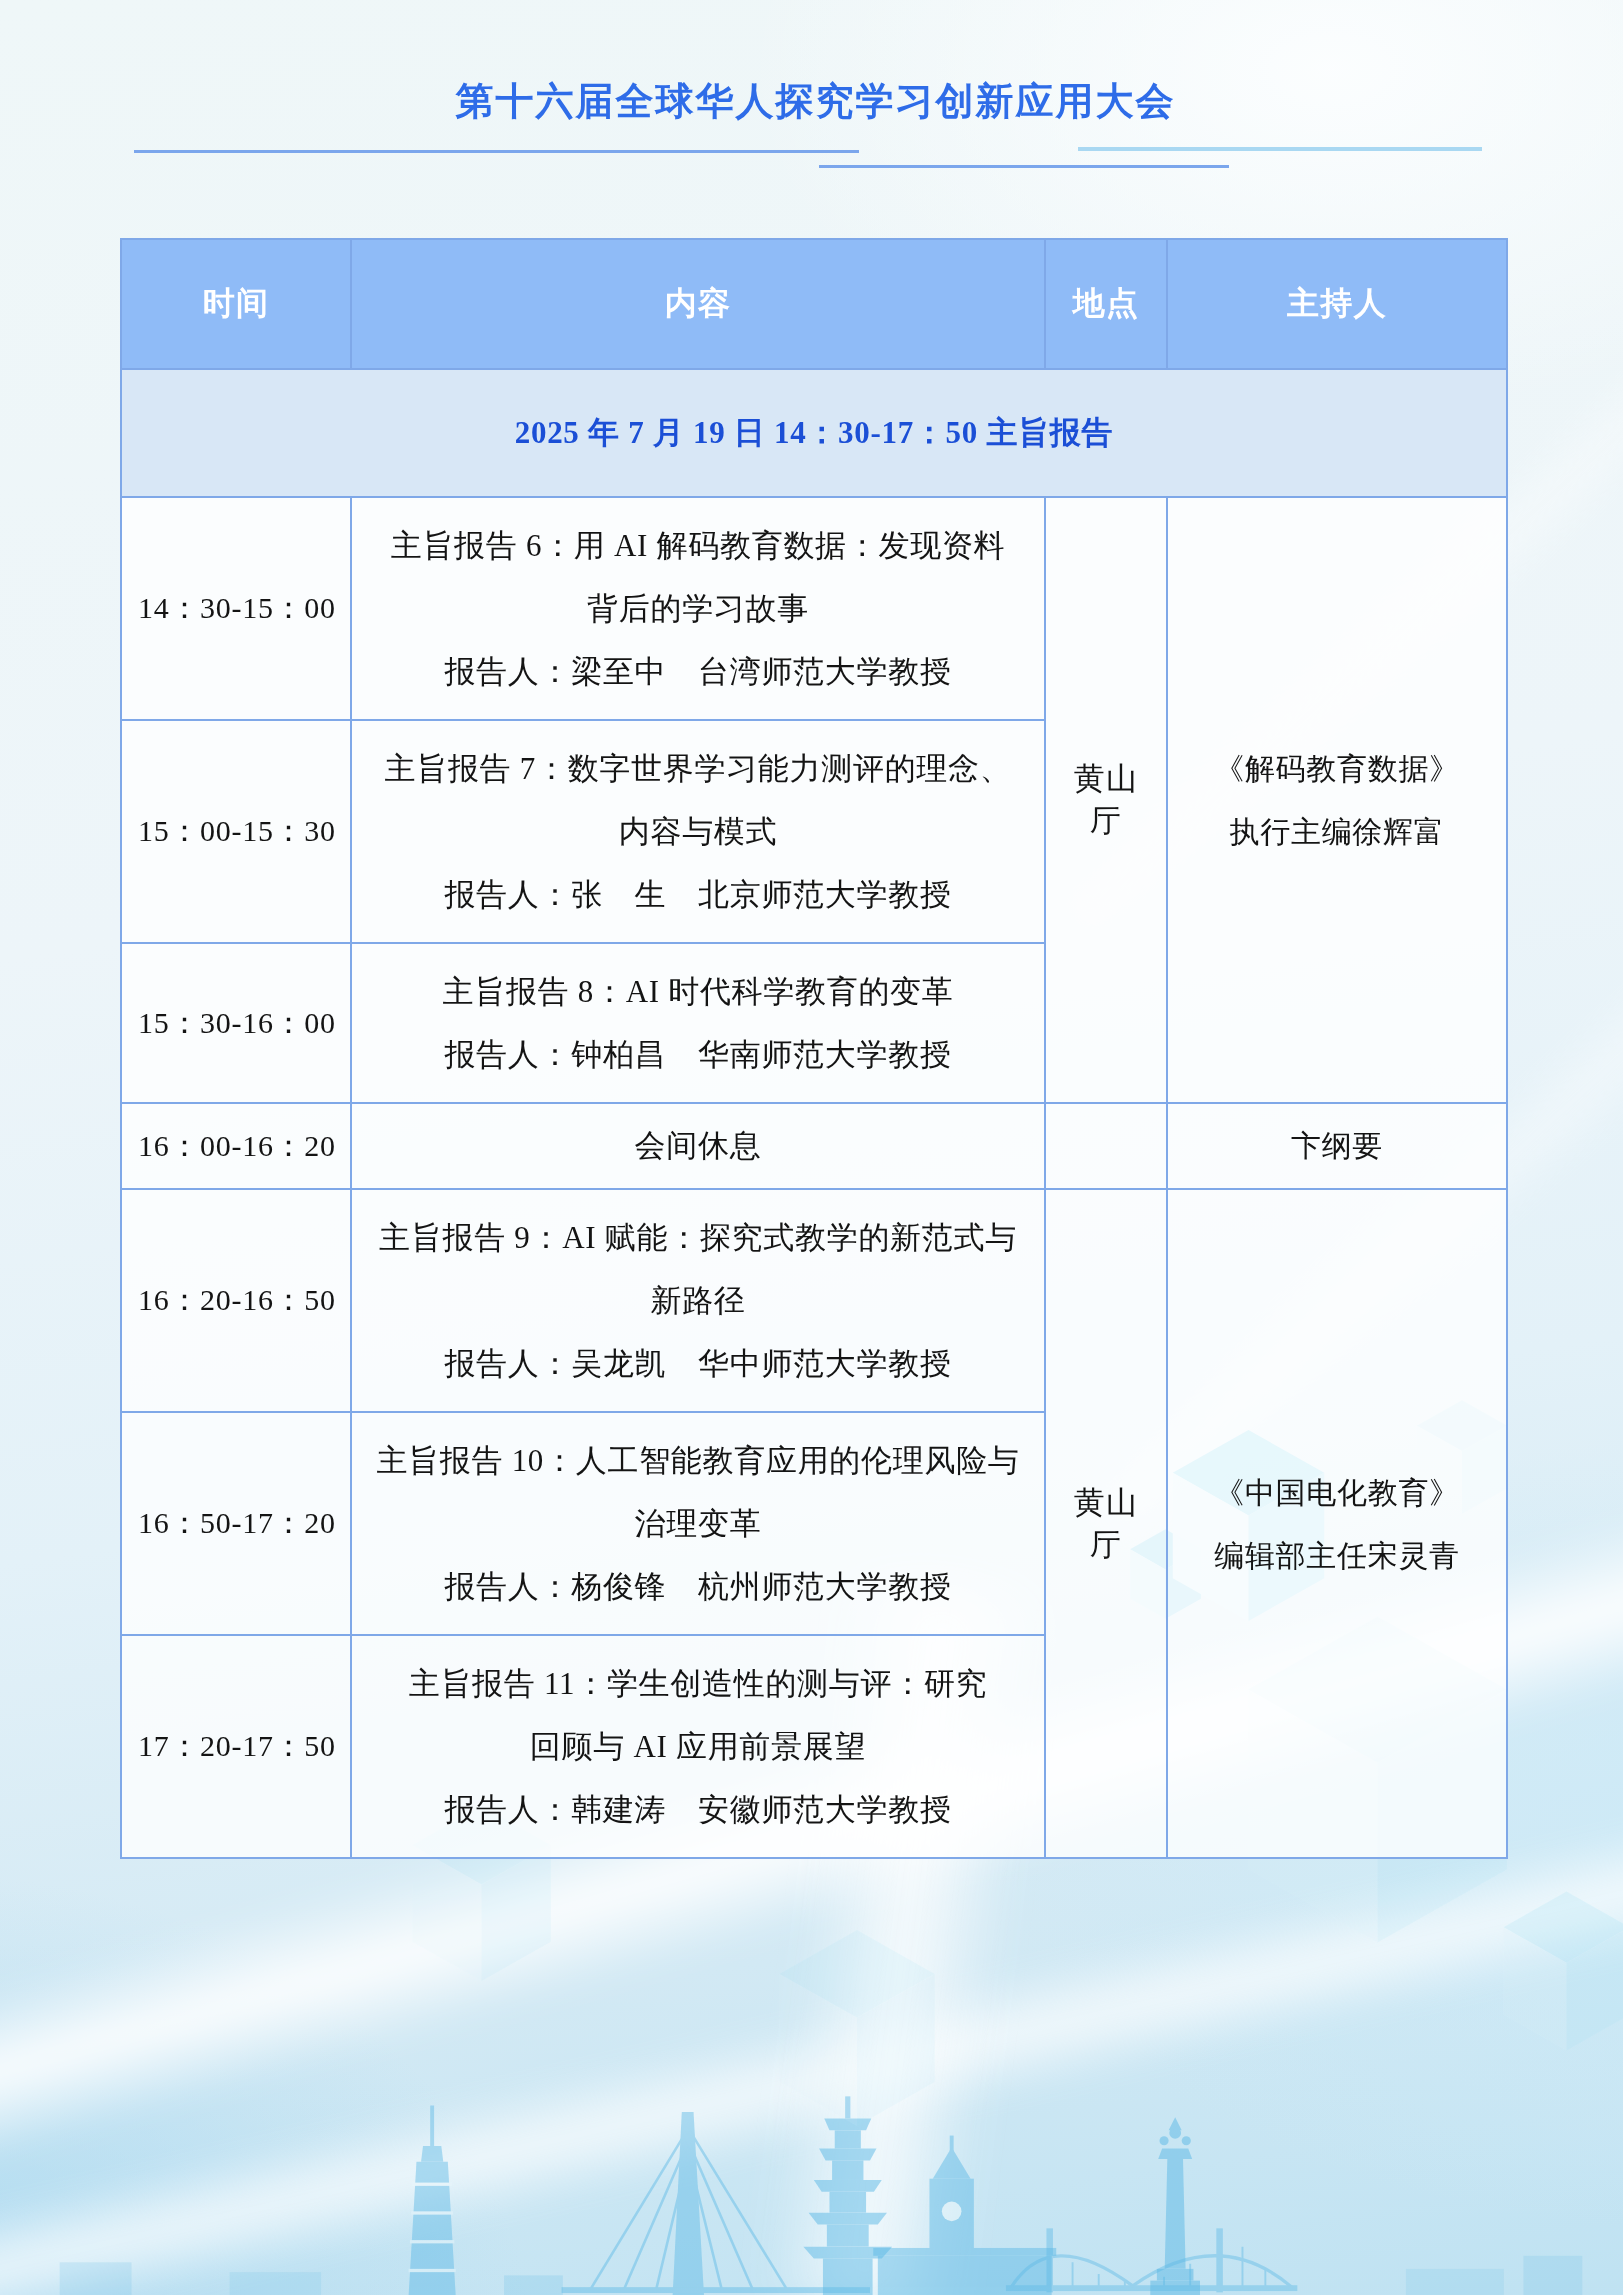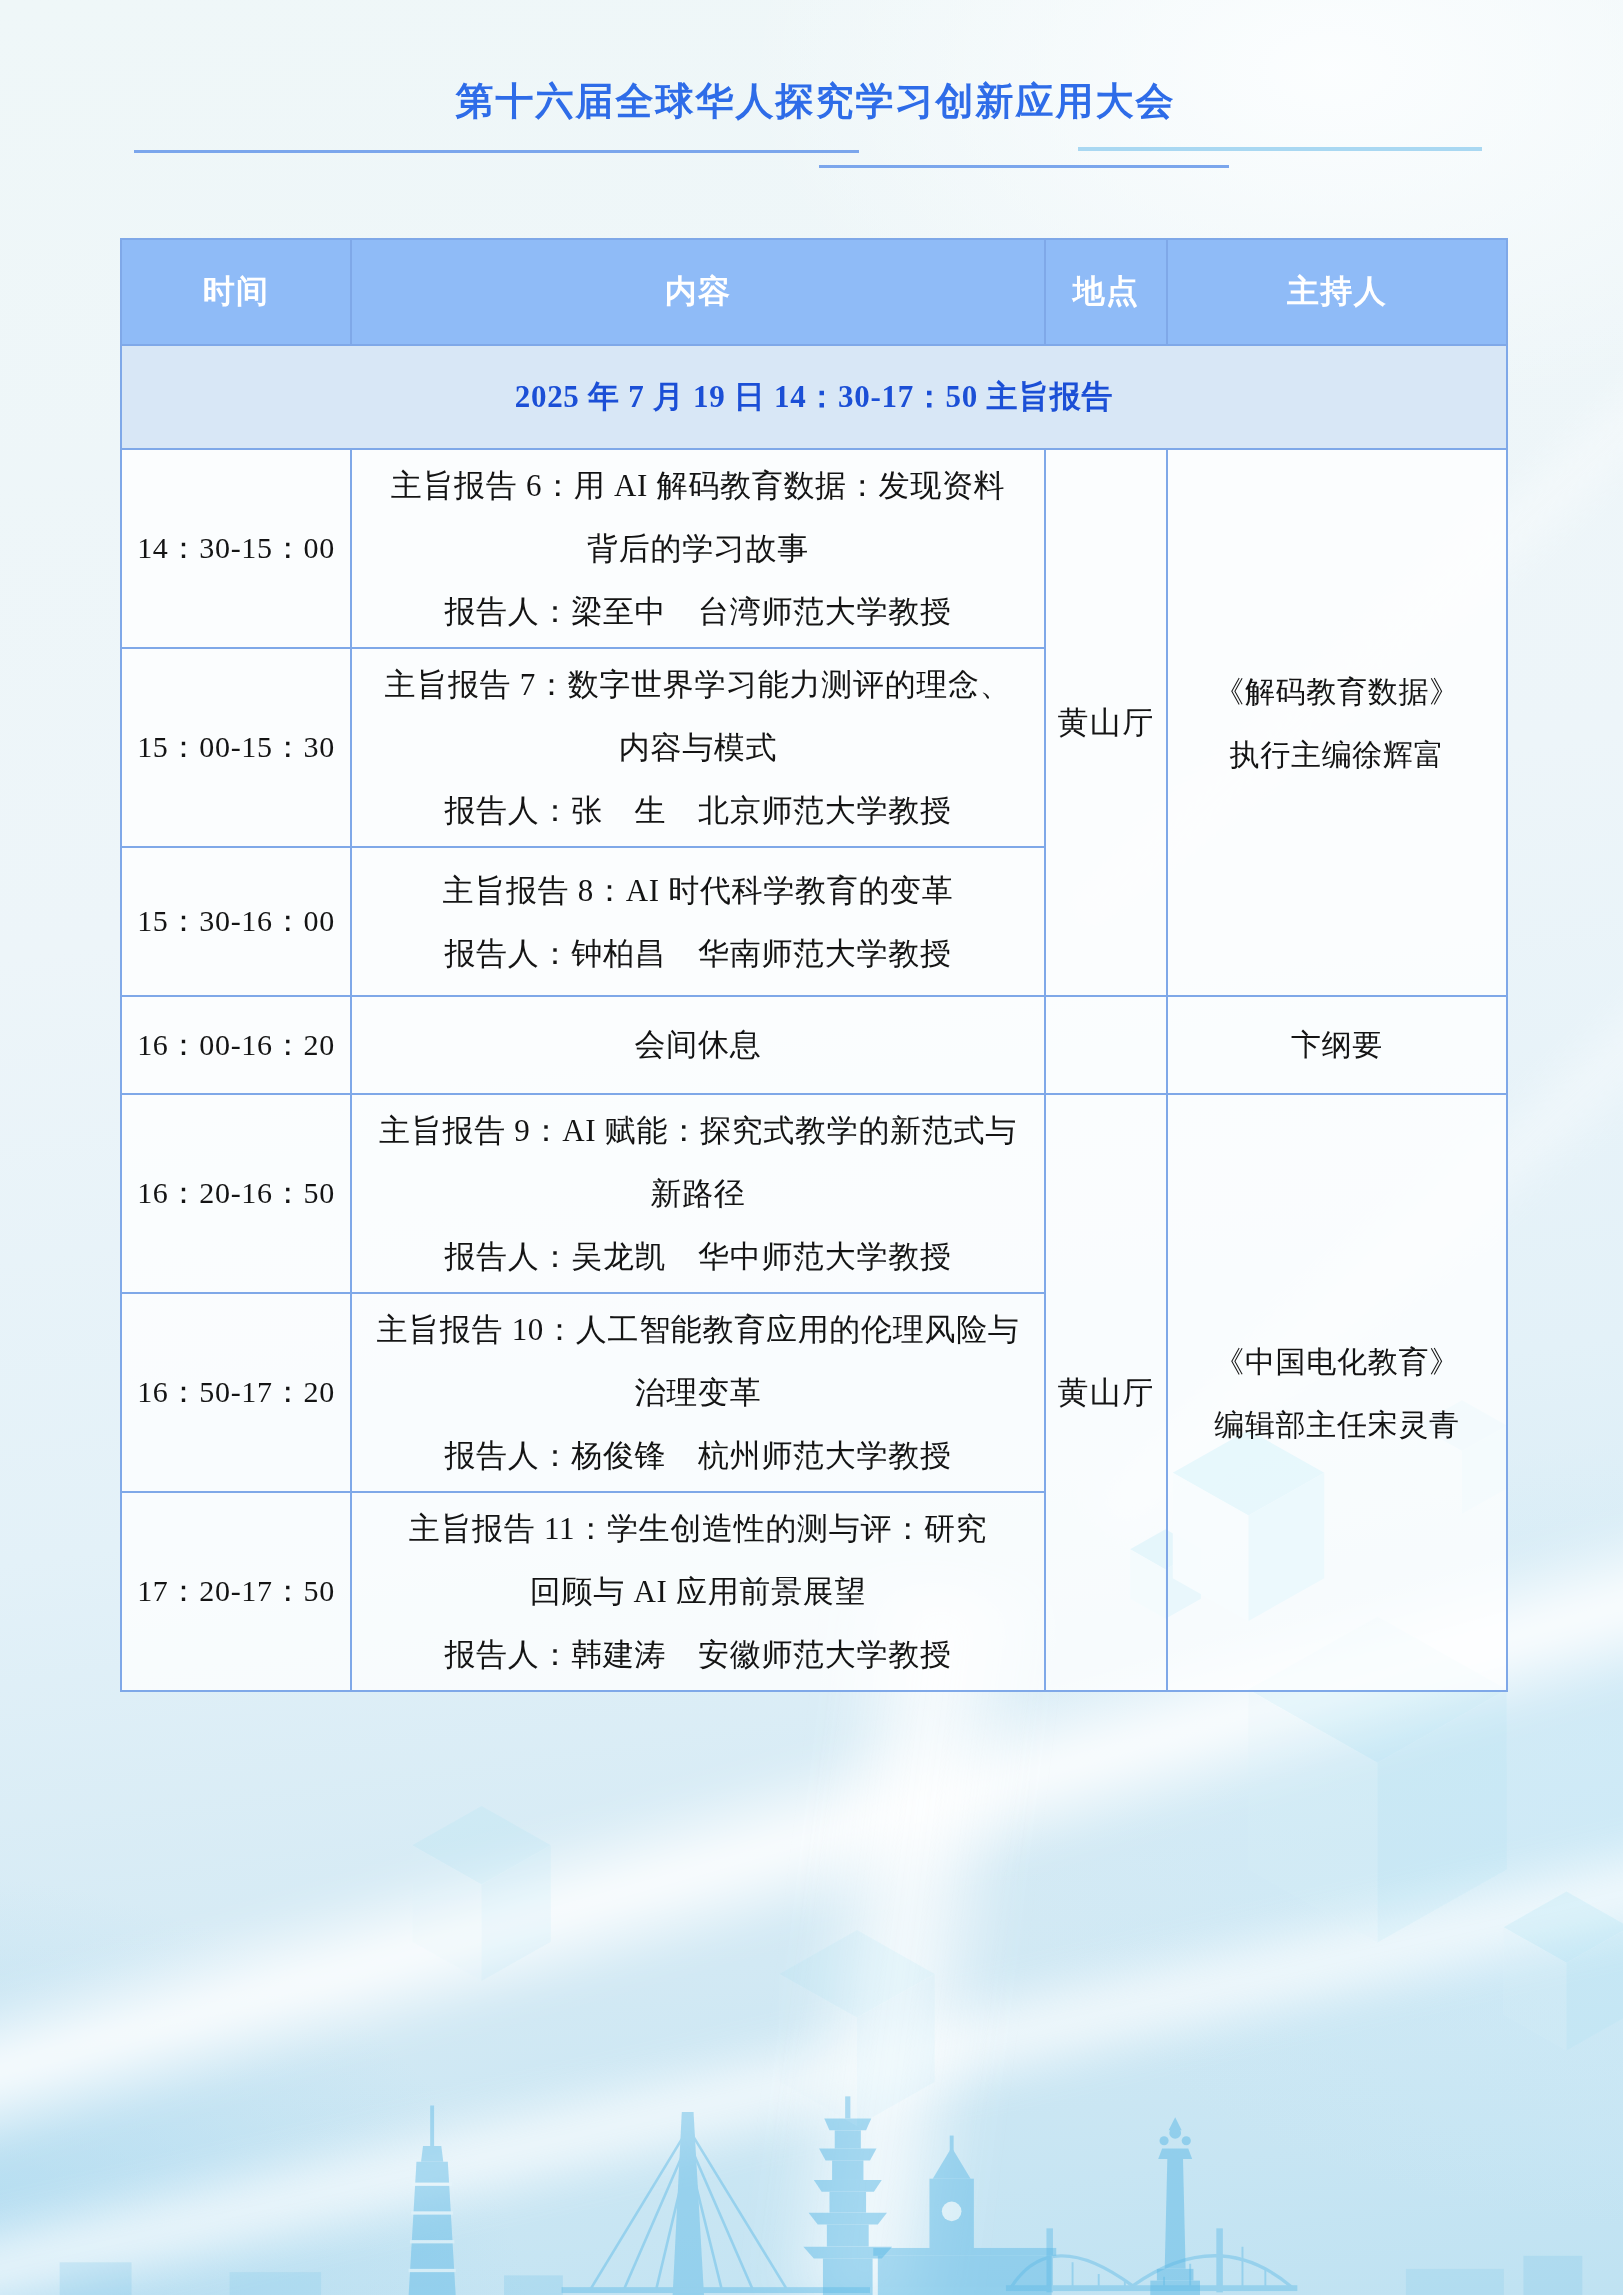--- a/index.html
+++ b/index.html
@@ -33,31 +33,31 @@
   }
   .deco-line{position:absolute;}
   .l1{left:134px;top:150px;width:725px;height:3.3px;background:#7ba6ec;}
   .l2{left:1078px;top:147px;width:404px;height:3.9px;background:#a9d8f2;}
   .l3{left:819px;top:165px;width:410px;height:3.3px;background:#7ba6ec;}
 
   table.sched{
     position:absolute;left:120px;top:238px;width:1387px;
     border-collapse:collapse;table-layout:fixed;z-index:2;
   }
-  .sched td,.sched th{border:2px solid #7fa8e8;padding:4px;}
+  .sched td,.sched th{border:2px solid #7fa8e8;padding:16px;}
   .sched th{
     height:96px;background:#8fbbf7;color:#ffffff;
     font-size:32px;font-weight:700;letter-spacing:1.3px;text-align:center;vertical-align:middle;
   }
   .banner-cell{
     height:94px;background:#d8e7f6;color:#1b4fd6;
     font-size:31px;font-weight:700;text-align:center;vertical-align:middle;letter-spacing:0.7px;
   }
   .cell{background:rgba(255,255,255,.78);color:#141414;text-align:center;vertical-align:middle;}
-  .h3r{height:190px;} .h2r{height:149px;margin-top:26px;} .hbr{height:98px;}
+  .h3r{height:190px;} .h2r{height:149px;margin-top:26px;} .hbr{height:86px;}
   .time-cell{font-size:30px;letter-spacing:0.7px;white-space:nowrap;font-family:Liberation Serif, serif;}
   .content-cell{font-size:31px;letter-spacing:0.7px;}
   .cline{line-height:63px;white-space:nowrap;}
   .loc-cell{font-size:31px;letter-spacing:1.3px;}
   .host-cell{font-size:30px;letter-spacing:0.7px;}
 
   svg.cube{position:absolute;z-index:1;}
   .skyline{position:absolute;left:0;bottom:0;z-index:0;}
 </style>
 </head>

